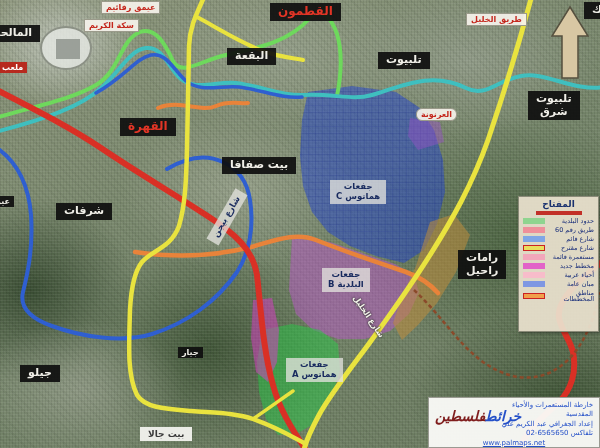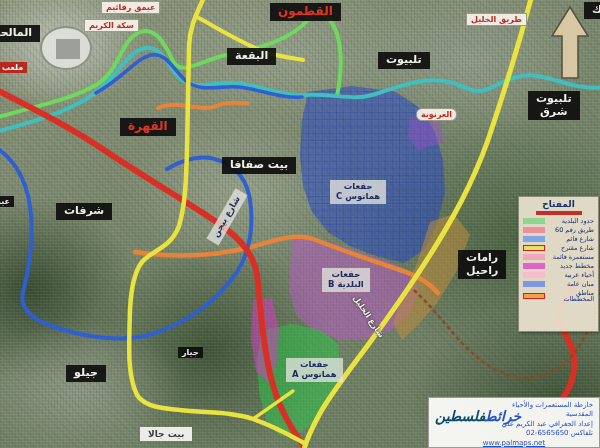--- a/index.html
+++ b/index.html
@@ -51,21 +51,21 @@
   .sw{width:22px;height:6px;flex:none;}
   .ltxt{flex:1;text-align:right;direction:rtl;font-size:6.5px;color:#1a2f7a;line-height:1;}
   .caption{
     position:absolute;left:428px;top:397px;width:172px;height:51px;z-index:5;
     background:rgba(250,250,247,.96);border:1px solid #9a9a92;padding:3px 6px 2px;direction:rtl;
   }
   .cap-logo{
     position:absolute;left:6px;top:10px;font-size:14px;font-weight:bold;font-style:italic;
     color:#2450c8;letter-spacing:-1px;
   }
-  .cap-logo .accent{color:#0c4a6e;}
+  .cap-logo .accent{color:#7f1d1d;}
   .cap-line{font-size:7px;color:#2450c8;text-align:right;line-height:1.35;margin-left:62px;}
   .cap-line.wide{margin-left:0;}
   .cap-line.url{direction:ltr;text-align:center;text-decoration:underline;}
   .stadium{
     position:absolute;left:40px;top:26px;width:52px;height:44px;border-radius:50%;z-index:2;
     background:rgba(226,229,223,.85);border:2px solid rgba(120,126,114,.8);
   }
   .stadium-inner{position:absolute;left:14px;top:11px;width:24px;height:20px;background:rgba(148,153,146,.9);}
 </style>
 </head>
@@ -166,21 +166,21 @@
         <div>البلدية B</div>
       </div>
       <div class="badge gray" style="left: 286px; top: 358px;">
         <div>جفعات</div>
         <div>هماتوس A</div>
       </div>
       <div class="badge black" style="left: 458px; top: 250px;">
         <div>رامات</div>
         <div>راحيل</div>
       </div>
-      <div class="badge black" style="left: 20px; top: 365px; margin-left: 46px;">
+      <div class="badge black" style="left: 20px; top: 365px;">
         <div>جيلو</div>
       </div>
       <div class="badge black sm" style="left: 178px; top: 347px;">
         <div>جيار</div>
       </div>
       <div class="badge white-dark" style="left: 140px; top: 427px;">
         <div>بيت جالا</div>
       </div>
       <div class="badge road-label" style="left: 344px; top: 312px; transform: rotate(56deg);">
         <div>شارع الخليل</div>

